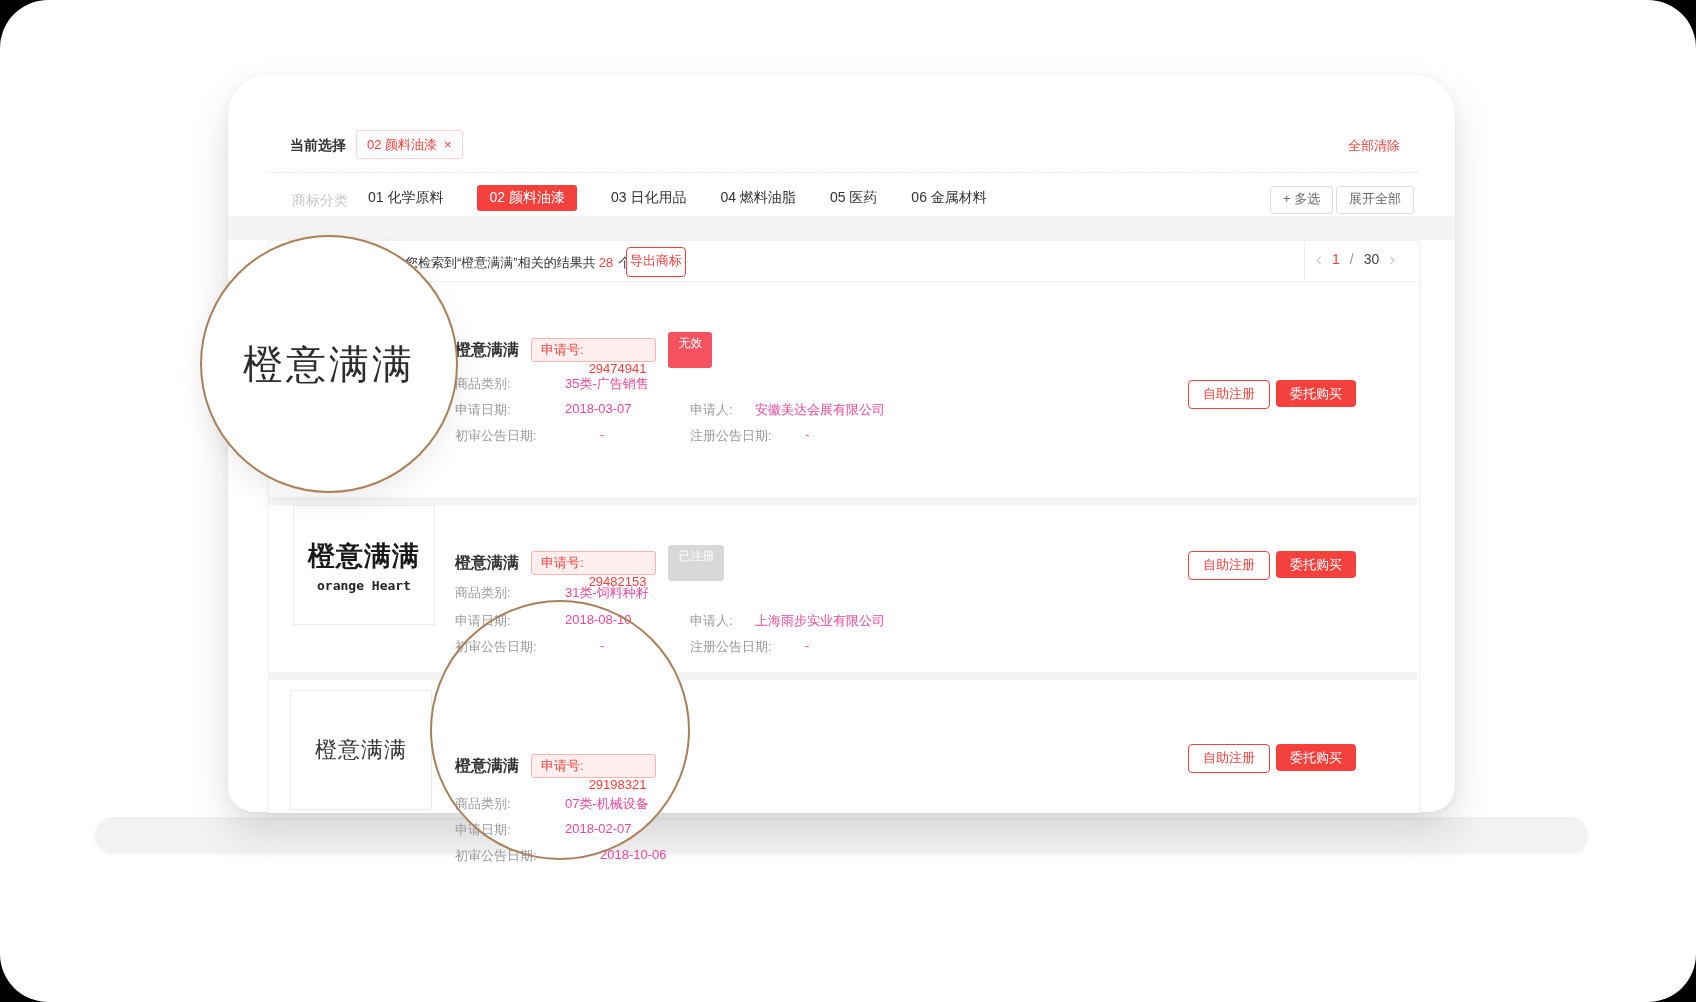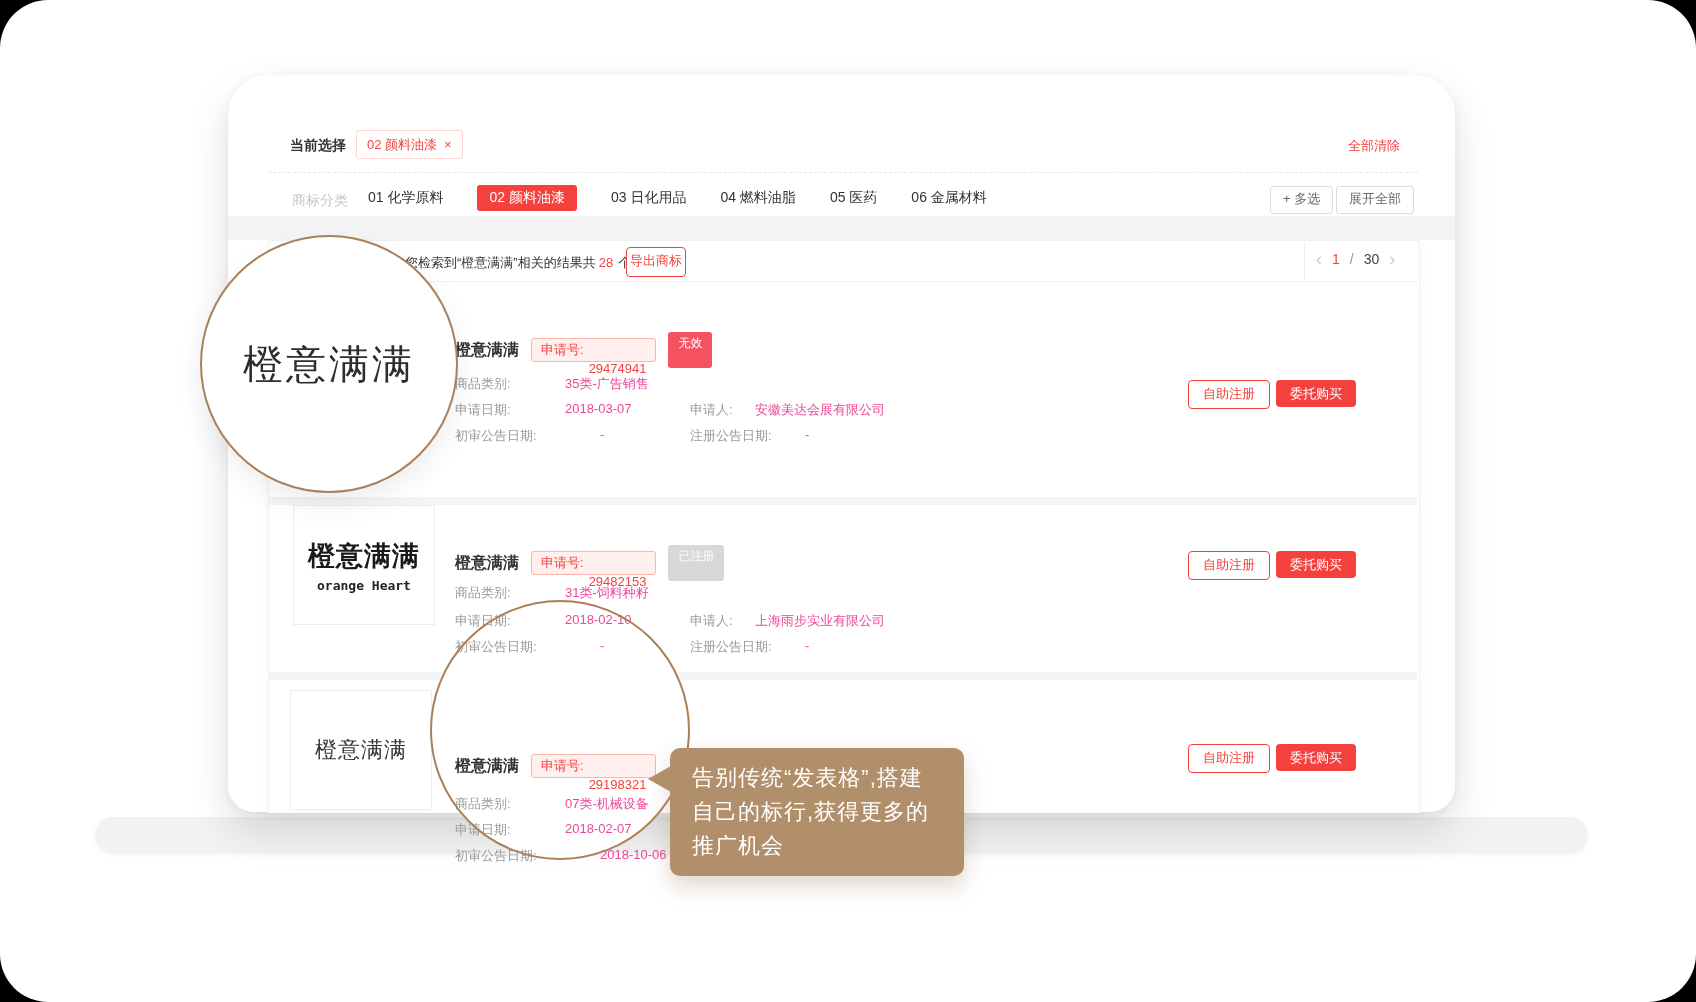--- a/index.html
+++ b/index.html
@@ -174,21 +174,21 @@
       <span class="row-title">橙意满满</span>
       <span class="appno-chip">
         <span>申请号:</span>
         <span class="appno-num">29482153</span>
       </span>
       <span class="tag tag-gray">已注册</span>
     </div>
     <span class="abs lbl" style="left:455px;top:584px;">商品类别:</span>
     <span class="abs val" style="left:565px;top:584px;">31类-饲料种籽</span>
     <span class="abs lbl" style="left:455px;top:612px;">申请日期:</span>
-    <span class="abs val" style="left:565px;top:612px;">2018-02-10</span>
+    <span class="abs val" style="left:565px;top:612px;">2018-08-10</span>
     <span class="abs lbl" style="left:690px;top:612px;">申请人:</span>
     <span class="abs val" style="left:755px;top:612px;">上海雨步实业有限公司</span>
     <span class="abs lbl" style="left:455px;top:638px;">初审公告日期:</span>
     <span class="abs val" style="left:600px;top:638px;">-</span>
     <span class="abs lbl" style="left:690px;top:638px;">注册公告日期:</span>
     <span class="abs val" style="left:805px;top:638px;">-</span>
     <span class="abs btn-outline" style="left:1188px;top:551px;">自助注册</span>
     <span class="abs btn-solid" style="left:1276px;top:551px;">委托购买</span>
 
     <div class="abs markbox" style="left:290px;top:690px;">
@@ -210,17 +210,14 @@
     <span class="abs btn-outline" style="left:1188px;top:744px;">自助注册</span>
     <span class="abs btn-solid" style="left:1276px;top:744px;">委托购买</span>
   </div>
 
   <div class="circle2-ring z6"></div>
 
   <div class="circle1 z7">
     <span class="circle1-text">橙意满满</span>
   </div>
 
-  <div class="tooltip t2 z8" style="left:670px;top:748px;">告别传统“发表格”,搭建
-自己的标行,获得更多的
-推广机会</div>
 
 </div>
 
 </body></html>

